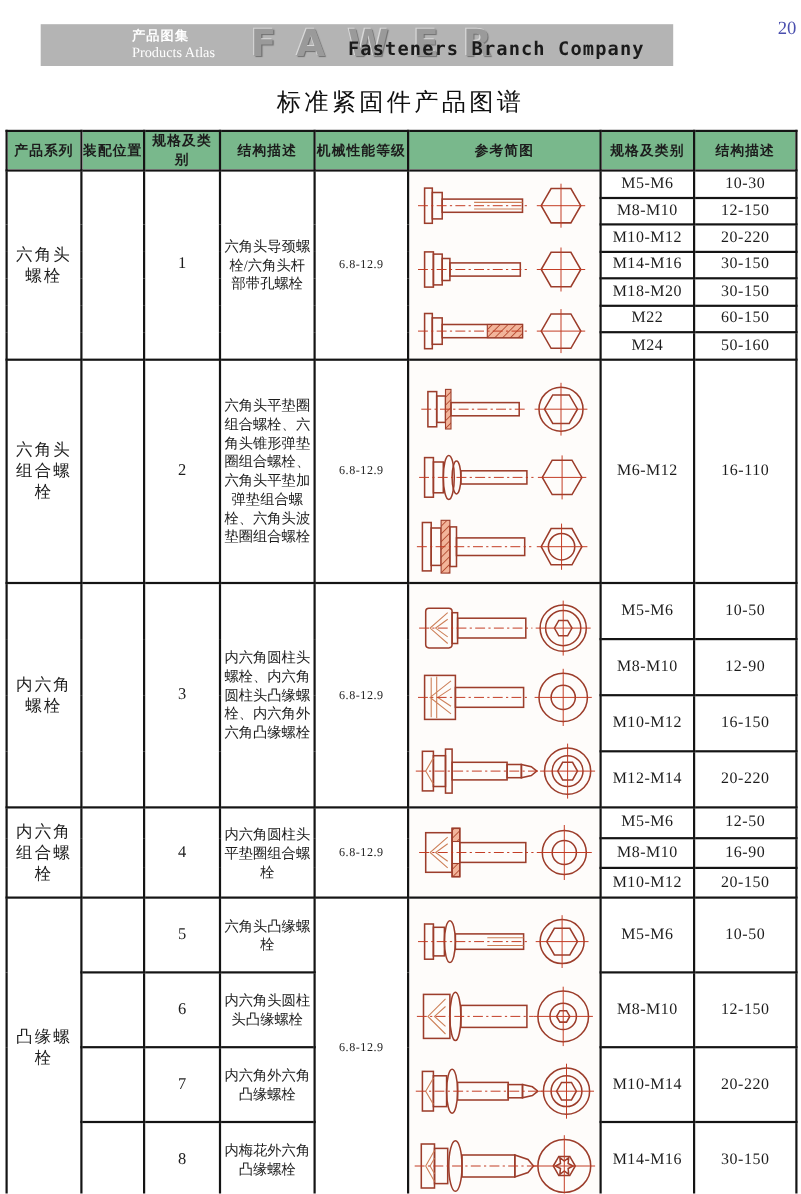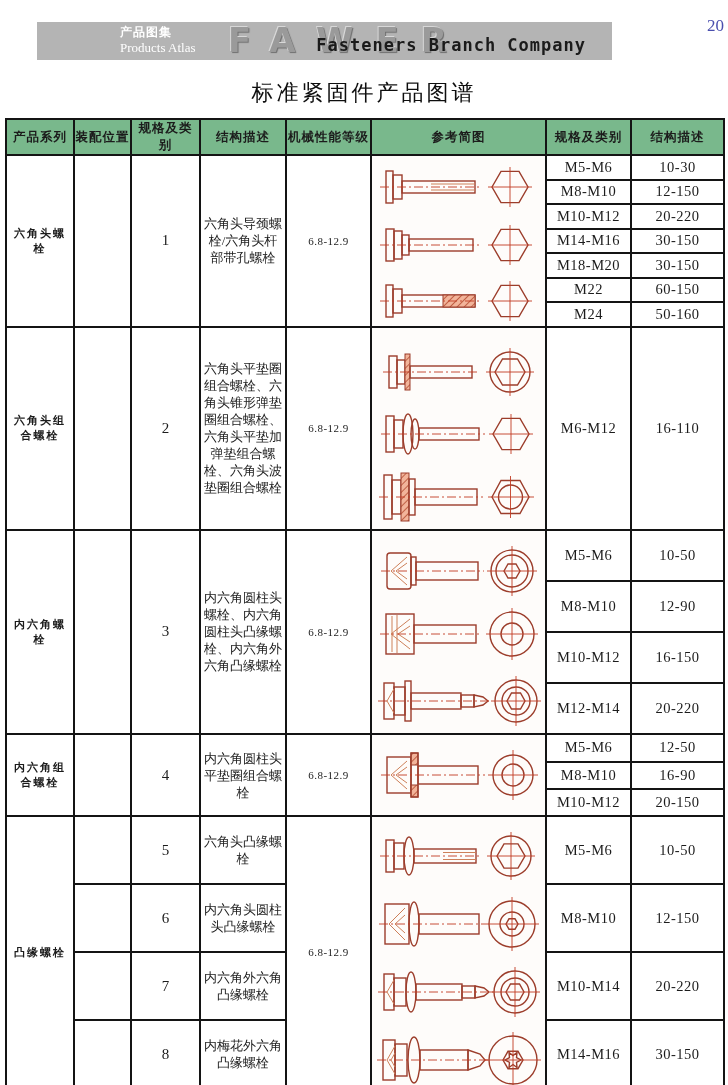--- a/index.html
+++ b/index.html
@@ -45,21 +45,21 @@
     border-collapse:collapse;table-layout:fixed;
   }
   .atlas-table th,.atlas-table td{
     border:2px solid var(--border-black,#141414);
     padding:0;text-align:center;vertical-align:middle;overflow:hidden;
   }
   .atlas-table th{
     background:var(--header-green,#79b88c);
     font-size:12.5px;font-weight:bold;height:28px;letter-spacing:1px;
   }
-  td.series{font-size:11px;font-weight:bold;letter-spacing:2px;padding:0 6px;}
+  td.series{font-size:15px;font-weight:normal;letter-spacing:2px;padding:0 6px;}
   td.spec{font-size:15px;}
   td.desc{font-size:13px;line-height:17px;padding:2px 3px;word-break:break-all;}
   td.grade{font-size:11px;letter-spacing:0.5px;}
   td.dia,td.len{font-size:14.5px;letter-spacing:0.5px;}
   td.diagram{background:#fefcfa;}
   td.diagram svg{display:block;margin:0 auto;}
   
   .dr{fill:none;stroke:var(--drawing-red,#9c3d2b);stroke-width:1.4;}
   .or{fill:none;stroke:var(--drawing-tan,#cd8059);stroke-width:1;}
   .ch{stroke:#c23b22;stroke-width:0.9;fill:none;}

